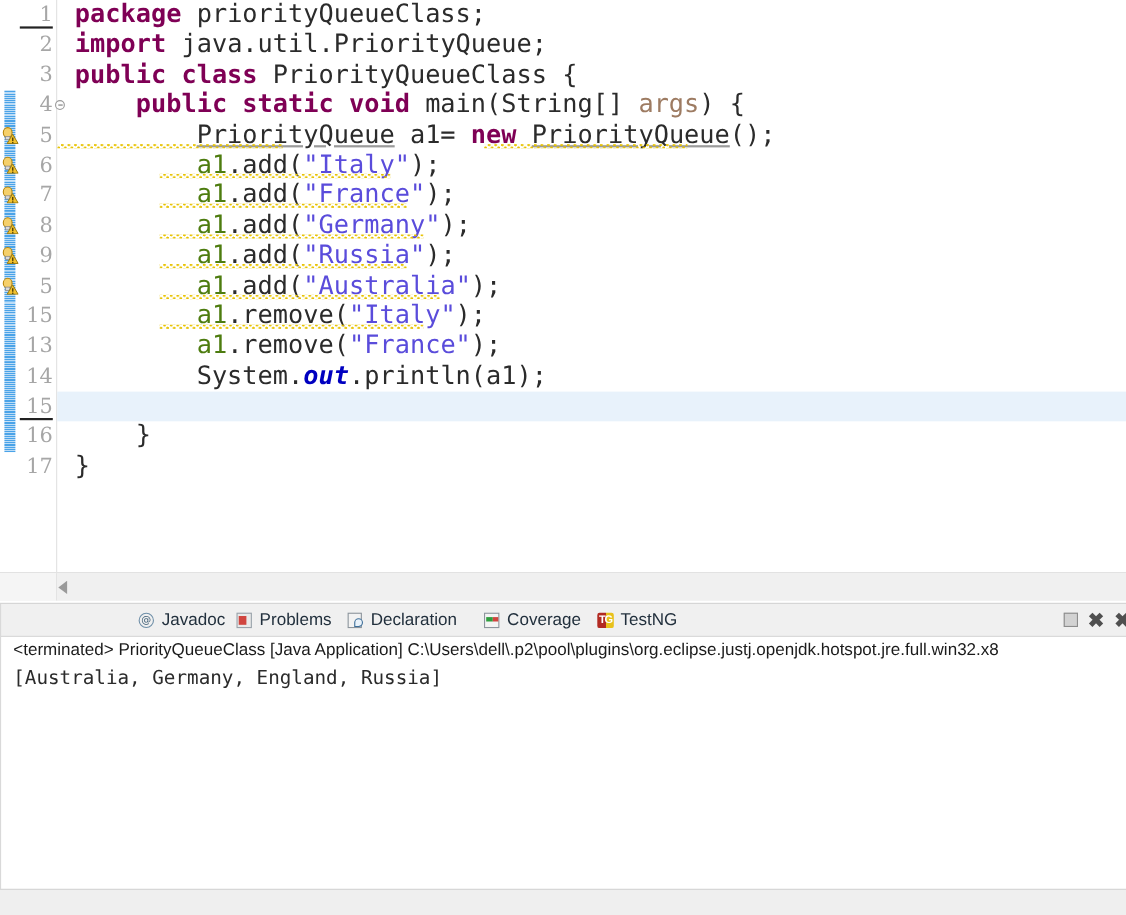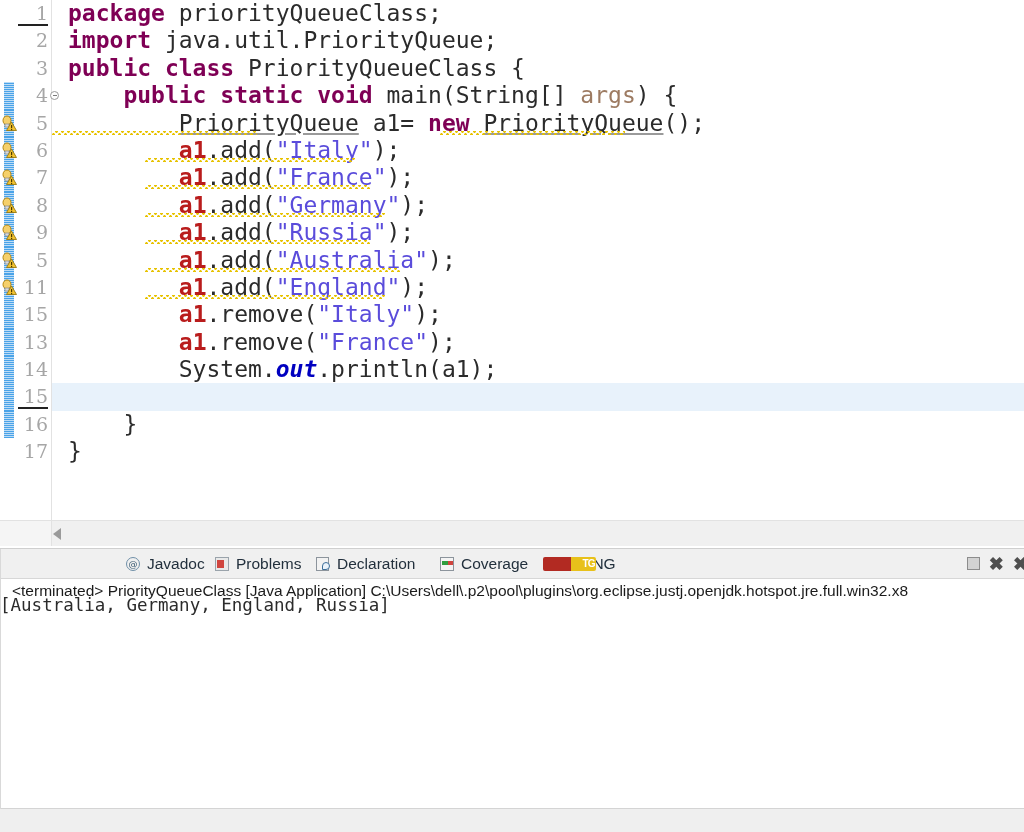--- a/index.html
+++ b/index.html
@@ -147,21 +147,21 @@
     font-size: 23px;
     color: #2b2b2b;
     white-space: pre;
   }
 
   .kw    { color: #7f0055; font-weight: bold; }
   .plain { color: #2b2b2b; }
   .str   { color: #5a4cdb; }
   .fld   { color: #0000c0; font-weight: bold; font-style: italic; }
   .param { color: #9d7b62; }
-  .localvar { color: #b91c1c; font-weight: bold; }
+  .localvar { color: #4d7c0f; }
   .utype { text-decoration: underline; text-decoration-color: #9a9a9a; }
 
   
   .squig {
     position: absolute;
     height: 4px;
     bottom: 2px;
     background-image:
       radial-gradient(circle at 1.5px 3.2px, #e7c200 1.1px, transparent 1.3px),
       radial-gradient(circle at 4.5px 0.8px, #e7c200 1.1px, transparent 1.3px);
@@ -340,21 +340,20 @@
     width: 15px; height: 14px;
     background: linear-gradient(90deg,#b22a22 0 52%, #e8c11a 52% 100%);
     border-radius: 2px;
     margin-top: 1px;
     color: #ffffff;
     font-size: 10px;
     font-weight: bold;
     line-height: 14px;
     text-align: center;
     letter-spacing: -1px;
-    padding-left: 38px;
   }
 
   
   #view-tools {
     position: absolute;
     right: 0; top: 0;
     height: 29px;
     display: flex;
     align-items: center;
     gap: 9px;
@@ -392,28 +391,28 @@
     line-height: 26px;
     white-space: nowrap;
     overflow: hidden;
     padding-left: 12px;
     box-sizing: border-box;
   }
 
   #console-output {
     position: absolute;
     left: 0;
-    top: 44px;
+    top: 56px;
     width: 1024px;
     height: 215px;
     font-family: "DejaVu Sans Mono", "Liberation Mono", monospace;
     font-size: 17.5px;
     color: #2b2b2b;
     line-height: 25px;
-    padding-left: 0;
+    padding-left: 12px;
     box-sizing: border-box;
     white-space: pre;
   }
 
   #statusbar {
     position: absolute;
     left: 0;
     bottom: 0;
     width: 1024px;
     height: 24px;
@@ -472,27 +471,20 @@
               <rect x="10" y="10" width="1.2" height="3.2" fill="#4a3a00"></rect>
               <rect x="10" y="14" width="1.2" height="1.2" fill="#4a3a00"></rect>
             </svg></div></div><div class="lnum">9</div><div class="fold"></div><div class="code-text"><span class="plain">        </span><span class="localvar">a1</span><span class="plain">.add(</span><span class="str">"Russia"</span><span class="plain">);</span></div></div>
       <div class="code-row"><div class="ann-col"><div class="changebar"></div><div class="warn-icon"><svg viewBox="0 0 16 16" width="16" height="16">
               <ellipse cx="6" cy="5.5" rx="4" ry="4.5" fill="#f5d06b" stroke="#b8860b" stroke-width="1"></ellipse>
               <rect x="4" y="9" width="4" height="3" fill="#d9d9d9" stroke="#8a8a8a" stroke-width="0.7"></rect>
               <path d="M10.5 7 L15.5 15.5 L5.5 15.5 Z" fill="#f2c230" stroke="#9a7a10" stroke-width="0.9"></path>
               <rect x="10" y="10" width="1.2" height="3.2" fill="#4a3a00"></rect>
               <rect x="10" y="14" width="1.2" height="1.2" fill="#4a3a00"></rect>
             </svg></div></div><div class="lnum">5</div><div class="fold"></div><div class="code-text"><span class="plain">        </span><span class="localvar">a1</span><span class="plain">.add(</span><span class="str">"Australia"</span><span class="plain">);</span></div></div>
-      <div class="code-row"><div class="ann-col"><div class="changebar"></div><div class="warn-icon"><svg viewBox="0 0 16 16" width="16" height="16">
-              <ellipse cx="6" cy="5.5" rx="4" ry="4.5" fill="#f5d06b" stroke="#b8860b" stroke-width="1"></ellipse>
-              <rect x="4" y="9" width="4" height="3" fill="#d9d9d9" stroke="#8a8a8a" stroke-width="0.7"></rect>
-              <path d="M10.5 7 L15.5 15.5 L5.5 15.5 Z" fill="#f2c230" stroke="#9a7a10" stroke-width="0.9"></path>
-              <rect x="10" y="10" width="1.2" height="3.2" fill="#4a3a00"></rect>
-              <rect x="10" y="14" width="1.2" height="1.2" fill="#4a3a00"></rect>
-            </svg></div></div><div class="lnum">11</div><div class="fold"></div><div class="code-text"><span class="plain">        </span><span class="localvar">a1</span><span class="plain">.add(</span><span class="str">"England"</span><span class="plain">);</span></div></div>
       <div class="code-row"><div class="ann-col"><div class="changebar"></div></div><div class="lnum">15</div><div class="fold"></div><div class="code-text"><span class="plain">        </span><span class="localvar">a1</span><span class="plain">.remove(</span><span class="str">"Italy"</span><span class="plain">);</span></div></div>
       <div class="code-row"><div class="ann-col"><div class="changebar"></div></div><div class="lnum">13</div><div class="fold"></div><div class="code-text"><span class="plain">        </span><span class="localvar">a1</span><span class="plain">.remove(</span><span class="str">"France"</span><span class="plain">);</span></div></div>
       <div class="code-row"><div class="ann-col"><div class="changebar"></div></div><div class="lnum">14</div><div class="fold"></div><div class="code-text"><span class="plain">        System.</span><span class="fld">out</span><span class="plain">.println(a1);</span></div></div>
       <div class="code-row"><div class="line-hl"></div><div class="ann-col"><div class="changebar"></div></div><div class="lnum">15</div><div class="gutter-rule" style="top: 24px;"></div><div class="fold"></div><div class="code-text"><span class="plain"></span></div></div>
       <div class="code-row"><div class="ann-col"><div class="changebar"></div></div><div class="lnum">16</div><div class="fold"></div><div class="code-text"><span class="plain">    }</span></div></div>
       <div class="code-row"><div class="ann-col"></div><div class="lnum">17</div><div class="fold"></div><div class="code-text"><span class="plain">}</span></div></div>
       <div class="squig" style="left: 52px; width: 205px; top: 130.6px; position: absolute;"></div>
       <div class="squig" style="left: 440px; width: 185px; top: 130.6px; position: absolute;"></div>
       <div class="squig" style="left: 145px; width: 210px; top: 158px; position: absolute;"></div>
       <div class="squig" style="left: 145px; width: 225px; top: 185.4px; position: absolute;"></div>

